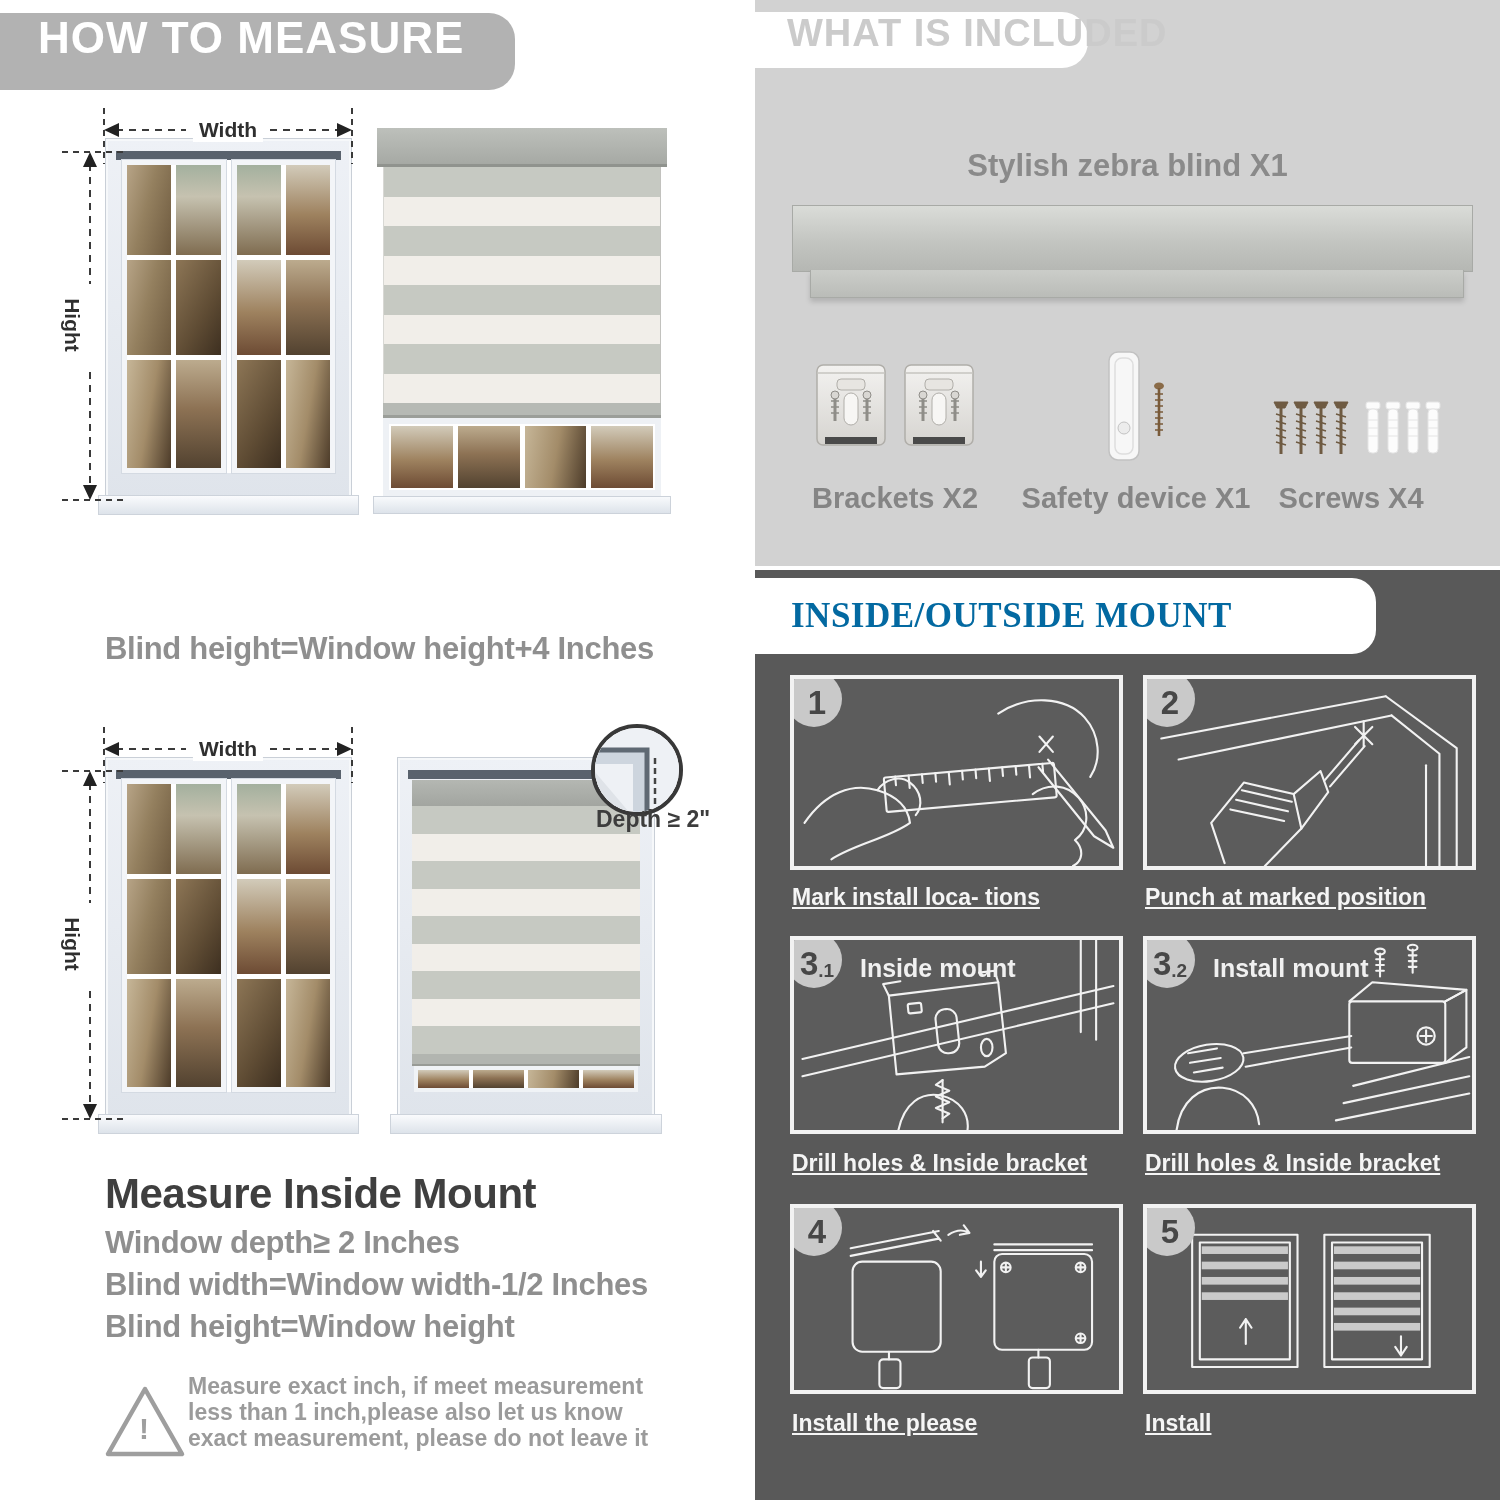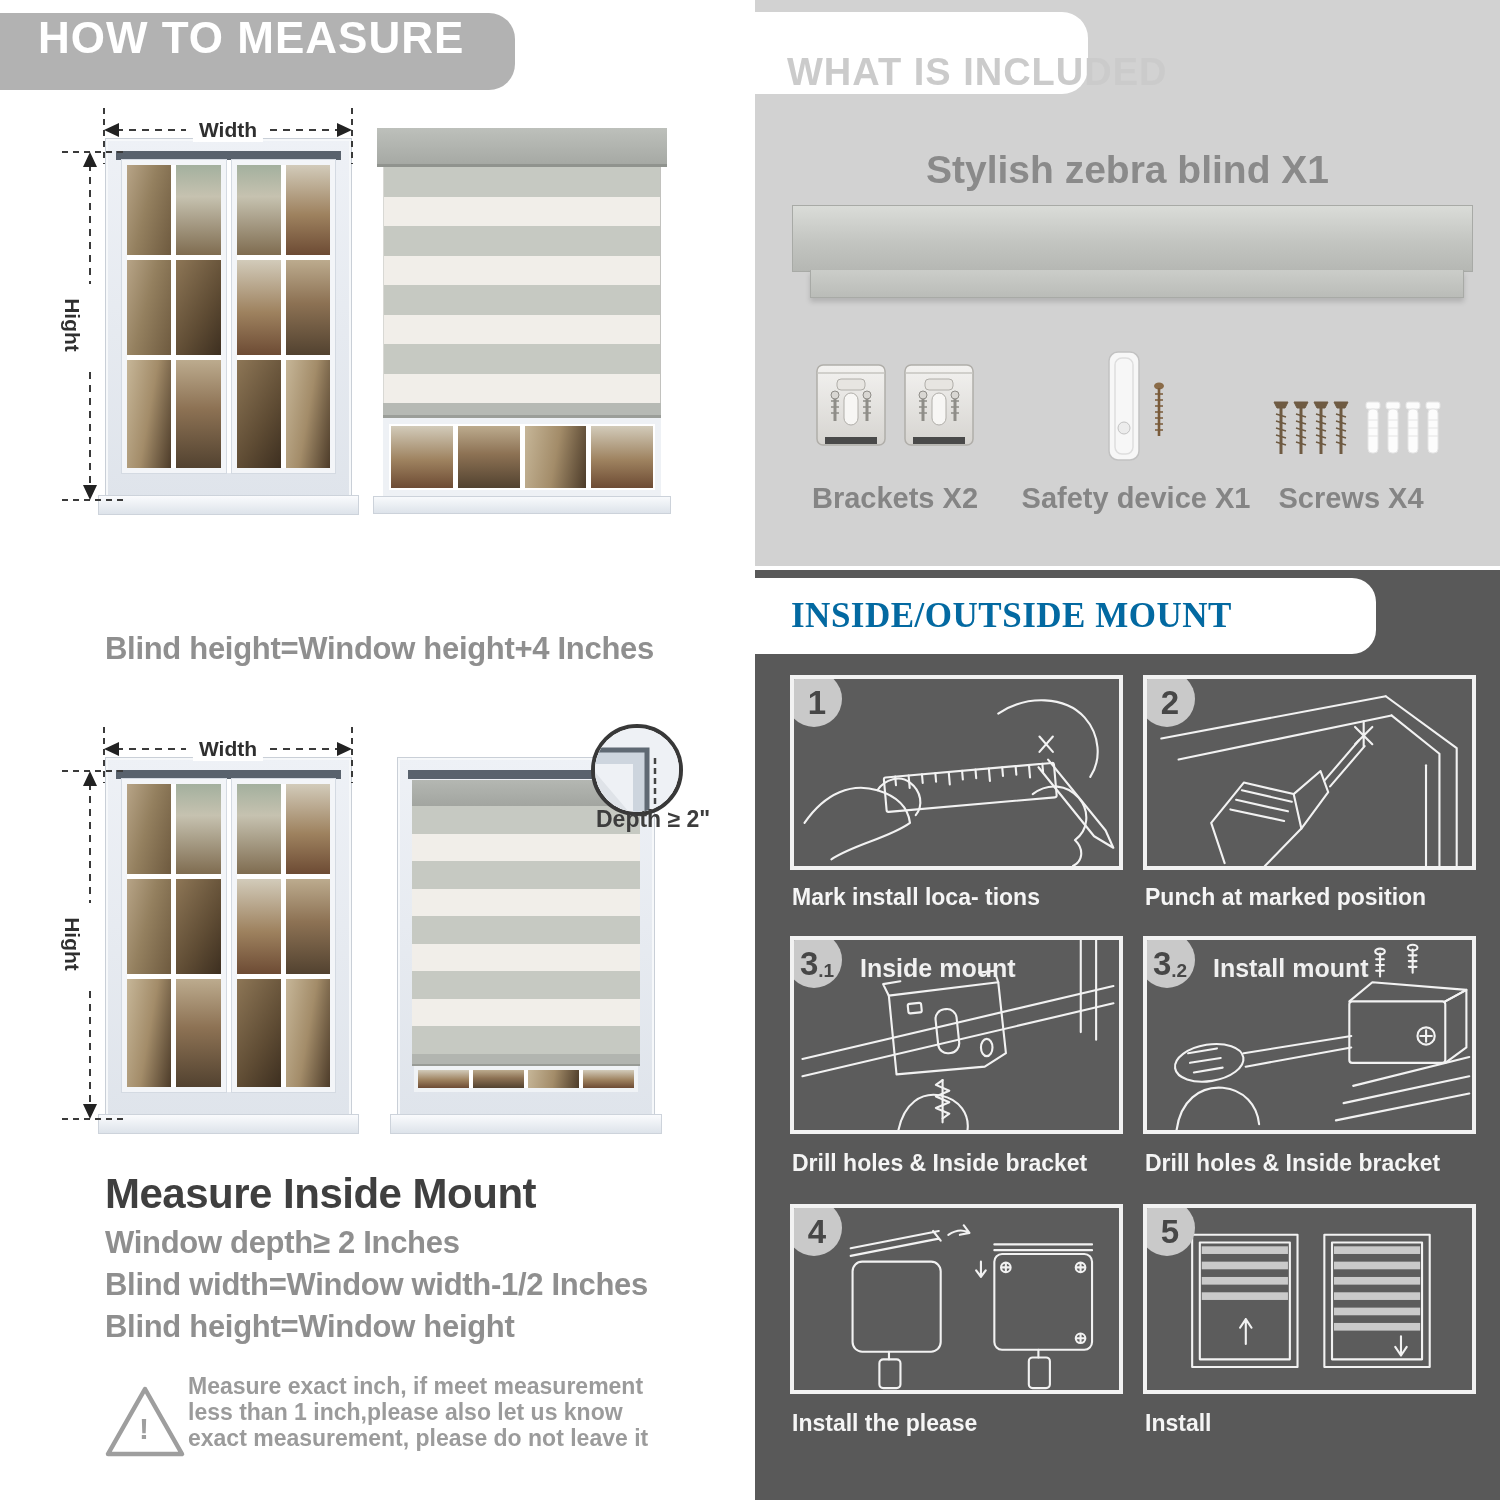--- a/index.html
+++ b/index.html
@@ -58,40 +58,40 @@
   
   .depth-circle { position:absolute; width:84px; height:84px; border:4px solid #383838; border-radius:50%; overflow:hidden; background:#fff; }
   .depth-label { position:absolute; color:#3d3d3d; font-weight:bold; font-size:23px; white-space:nowrap; }
 
   
   .warn-text { position:absolute; color:#9b9b9b; font-weight:600; font-size:23px; line-height:1.12; width:462px; }
   .warn-mark { position:absolute; color:#9e9e9e; font-weight:bold; font-size:30px; }
 
   
   .light-panel { left:755px; top:0; width:745px; height:566px; background:#d2d2d2; }
-  .included-header { position:absolute; left:0; top:12px; width:333px; height:82px; background:#ffffff; border-radius:0 26px 26px 0; display:flex; align-items:flex-end; }
+  .included-header { position:absolute; left:0; top:12px; width:333px; height:56px; background:#ffffff; border-radius:0 26px 26px 0; display:flex; align-items:flex-start; }
   .included-header span { color:#cbcbcb; font-weight:bold; font-size:38px; letter-spacing:1px; padding-left:32px; white-space:nowrap; }
-  .product-label { position:absolute; left:50%; top:148px; transform:translateX(-50%); color:#8a8a8a; font-weight:bold; font-size:39px; white-space:nowrap; }
+  .product-label { position:absolute; left:50%; top:148px; transform:translateX(-50%); color:#8a8a8a; font-weight:bold; font-size:31px; white-space:nowrap; }
   .headrail-main { position:absolute; left:37px; top:205px; width:679px; height:65px; background:linear-gradient(180deg,#dadcd8,#c3c5c1 55%,#b5b7b3); border:1px solid #a8aaa6; }
   .headrail-lip { position:absolute; left:55px; top:270px; width:652px; height:27px; background:linear-gradient(180deg,#cbcdc9,#babcb8); border:1px solid #a8aaa6; border-top:none; box-shadow:0 4px 5px rgba(0,0,0,.15); }
   .item-label { position:absolute; top:482px; transform:translateX(-50%); color:#858585; font-weight:bold; font-size:29px; white-space:nowrap; }
 
   
   .dark-panel { left:755px; top:570px; width:745px; height:930px; background:#595959; }
   .mount-header { position:absolute; left:0; top:8px; width:621px; height:76px; background:#ffffff; border-radius:0 24px 24px 0; display:flex; align-items:center; }
   .mount-header span { color:#0369a1; font-weight:bold; font-size:35px; letter-spacing:0.5px; padding-left:36px; white-space:nowrap;font-family:Liberation Serif, serif; }
 
   .step { position:absolute; width:333px; }
   .step-panel { position:relative; border:4px solid #f2f2f2; background:#5c5c5c; overflow:hidden; box-sizing:border-box; }
   .h-r1 { height:195px; } .h-r2 { height:198px; } .h-r3 { height:190px; }
   .badge { position:absolute; left:-8px; top:-8px; width:56px; height:56px; border-radius:50%; background:#c9c9c9; display:flex; align-items:center; justify-content:center; padding-left:6px; padding-top:6px; box-sizing:border-box; }
   .badge .num { color:#474747; font-weight:bold; font-size:33px; line-height:1; }
   .badge .sub { color:#474747; font-weight:bold; font-size:19px; line-height:1; transform:translateY(7px); }
   .step-title { position:absolute; left:66px; top:14px; color:#f0f0f0; font-weight:bold; font-size:25px; white-space:nowrap; }
-  .step-caption { position:absolute; left:2px; color:#f5f5f5; font-weight:bold; font-size:23px; white-space:nowrap; }
+  .step-caption { position:absolute; left:2px; color:#f5f5f5; font-weight:bold; font-size:23px; white-space:nowrap;text-decoration:underline; }
   .cap-r1 { top:209px; } .cap-r2 { top:214px; } .cap-r3 { top:206px; }
   .art { position:absolute; inset:0; }
   .sketch { stroke:#f2f2f2; stroke-width:2.2; fill:none; stroke-linecap:round; stroke-linejoin:round; }
 </style>
 </head>
 <body>
 
 <div id="canvas">
 
   <div class="abs left-header">

